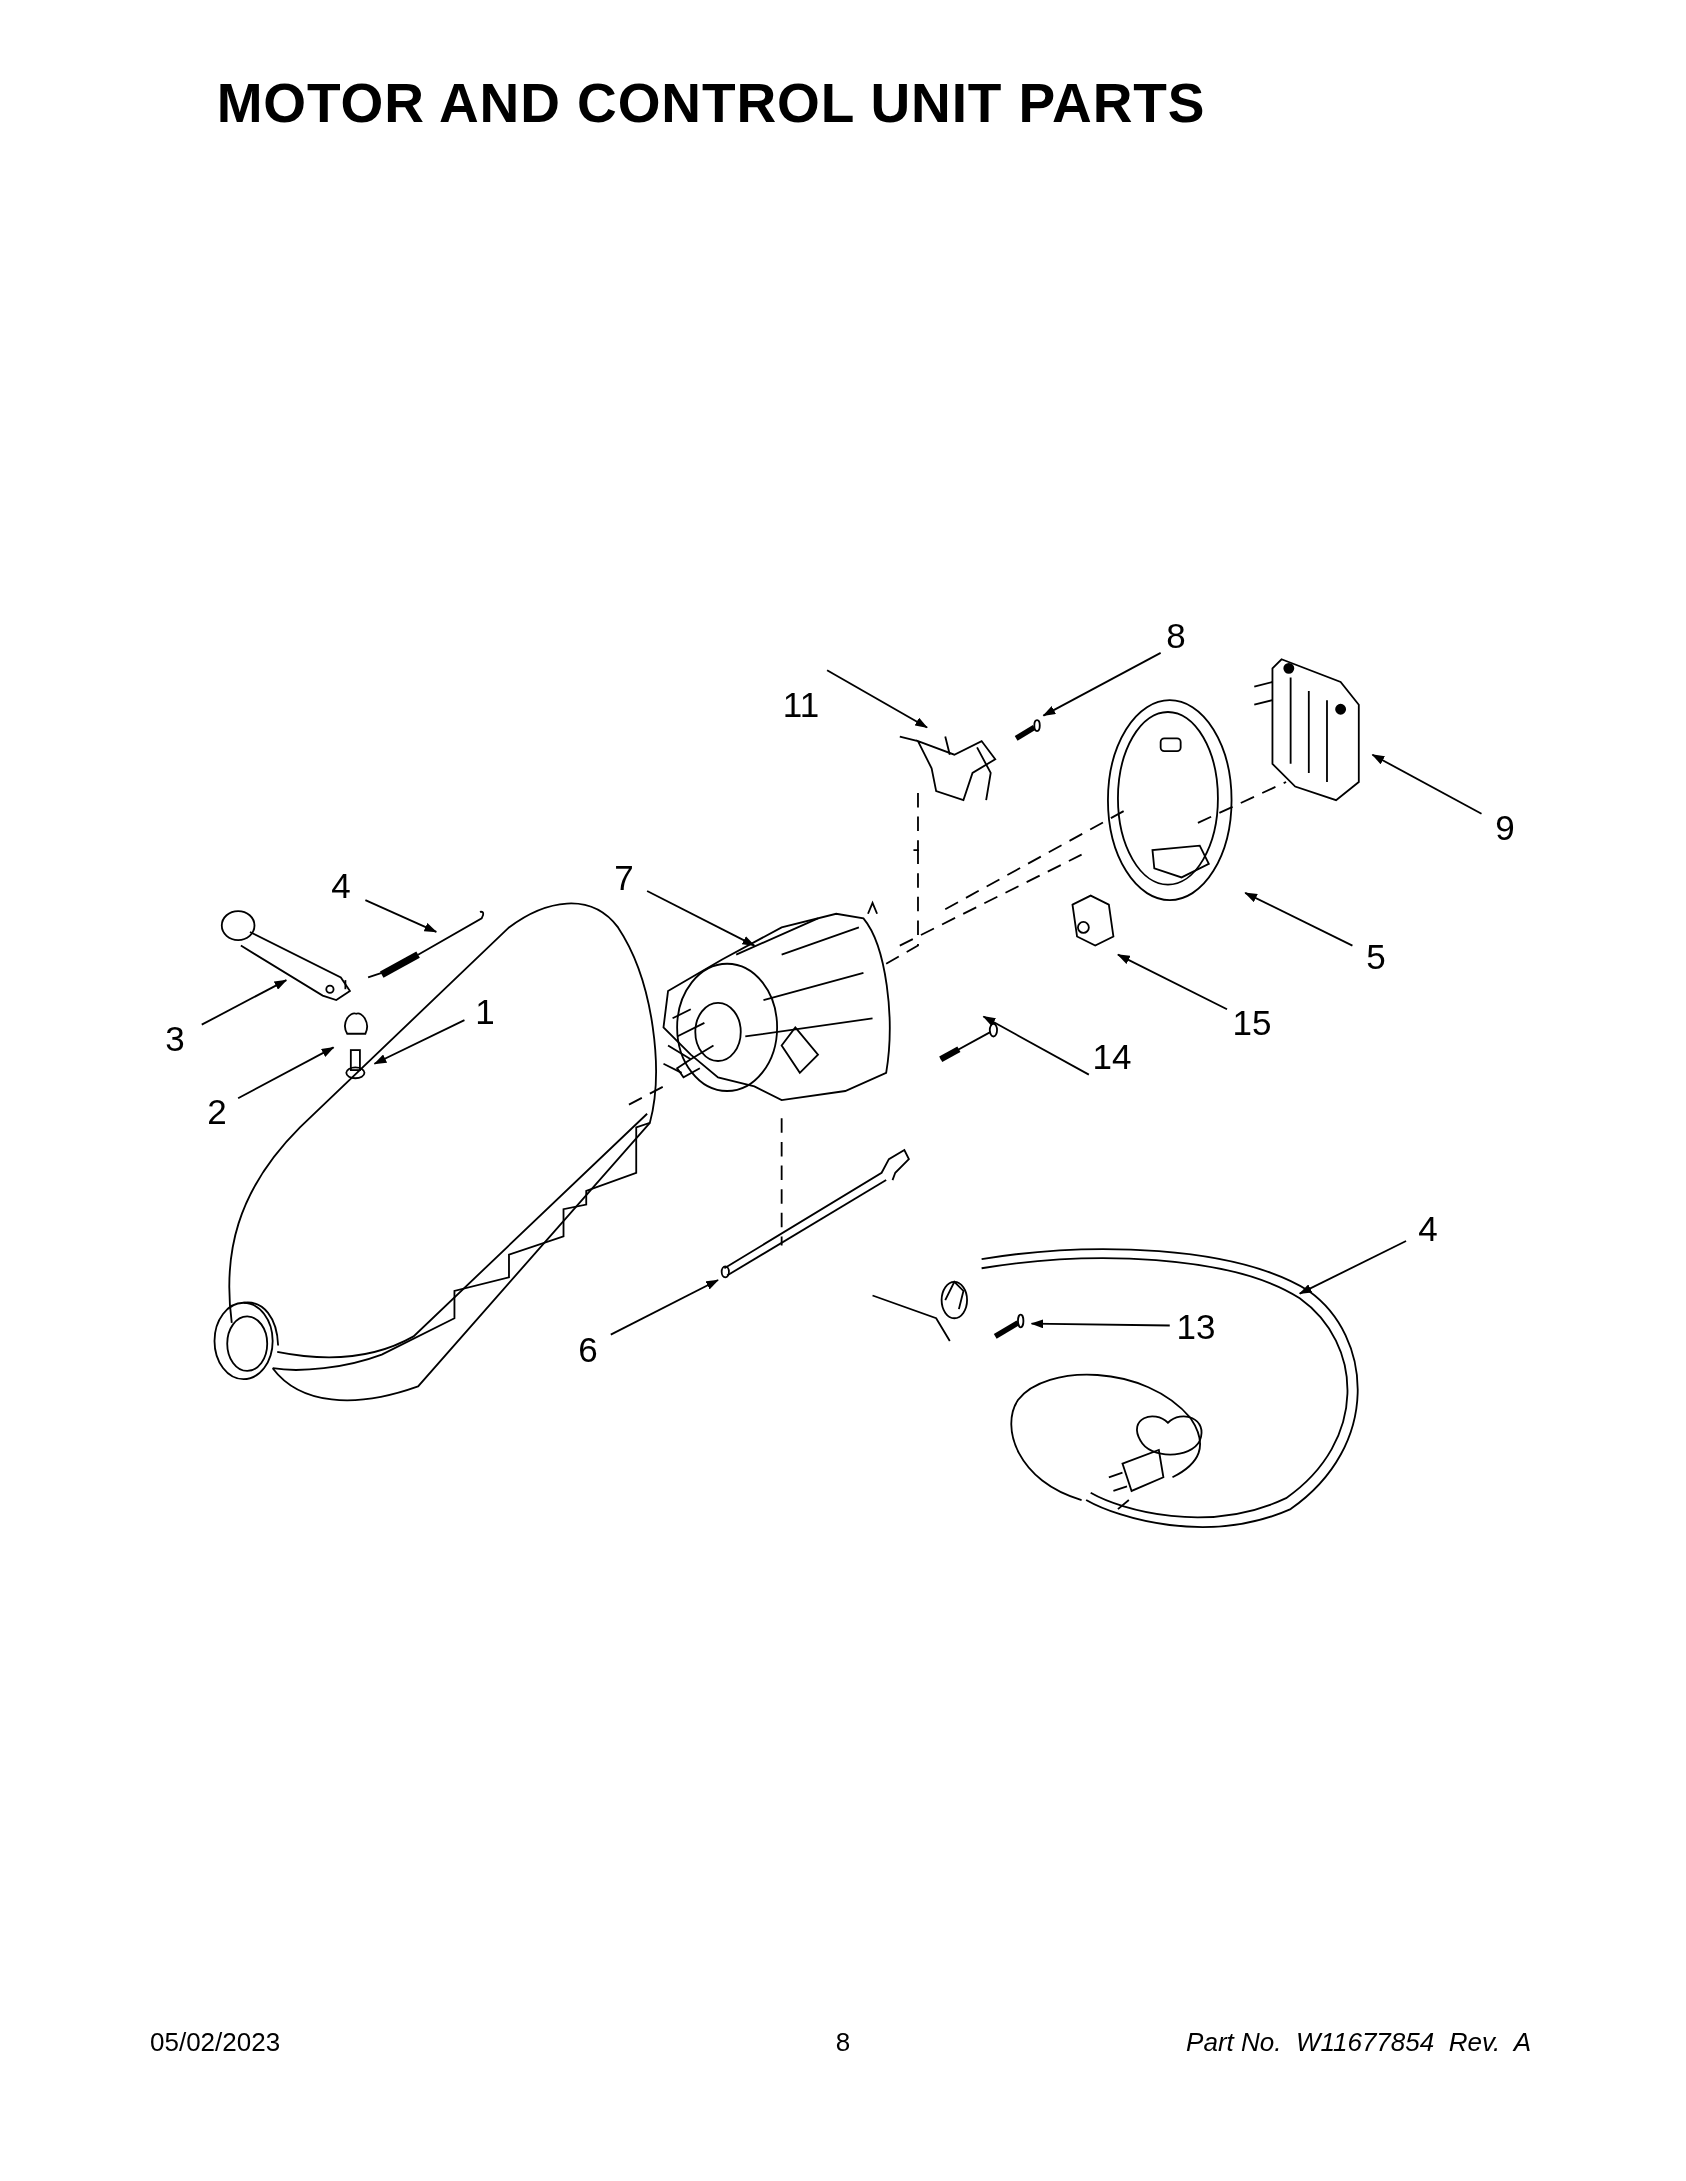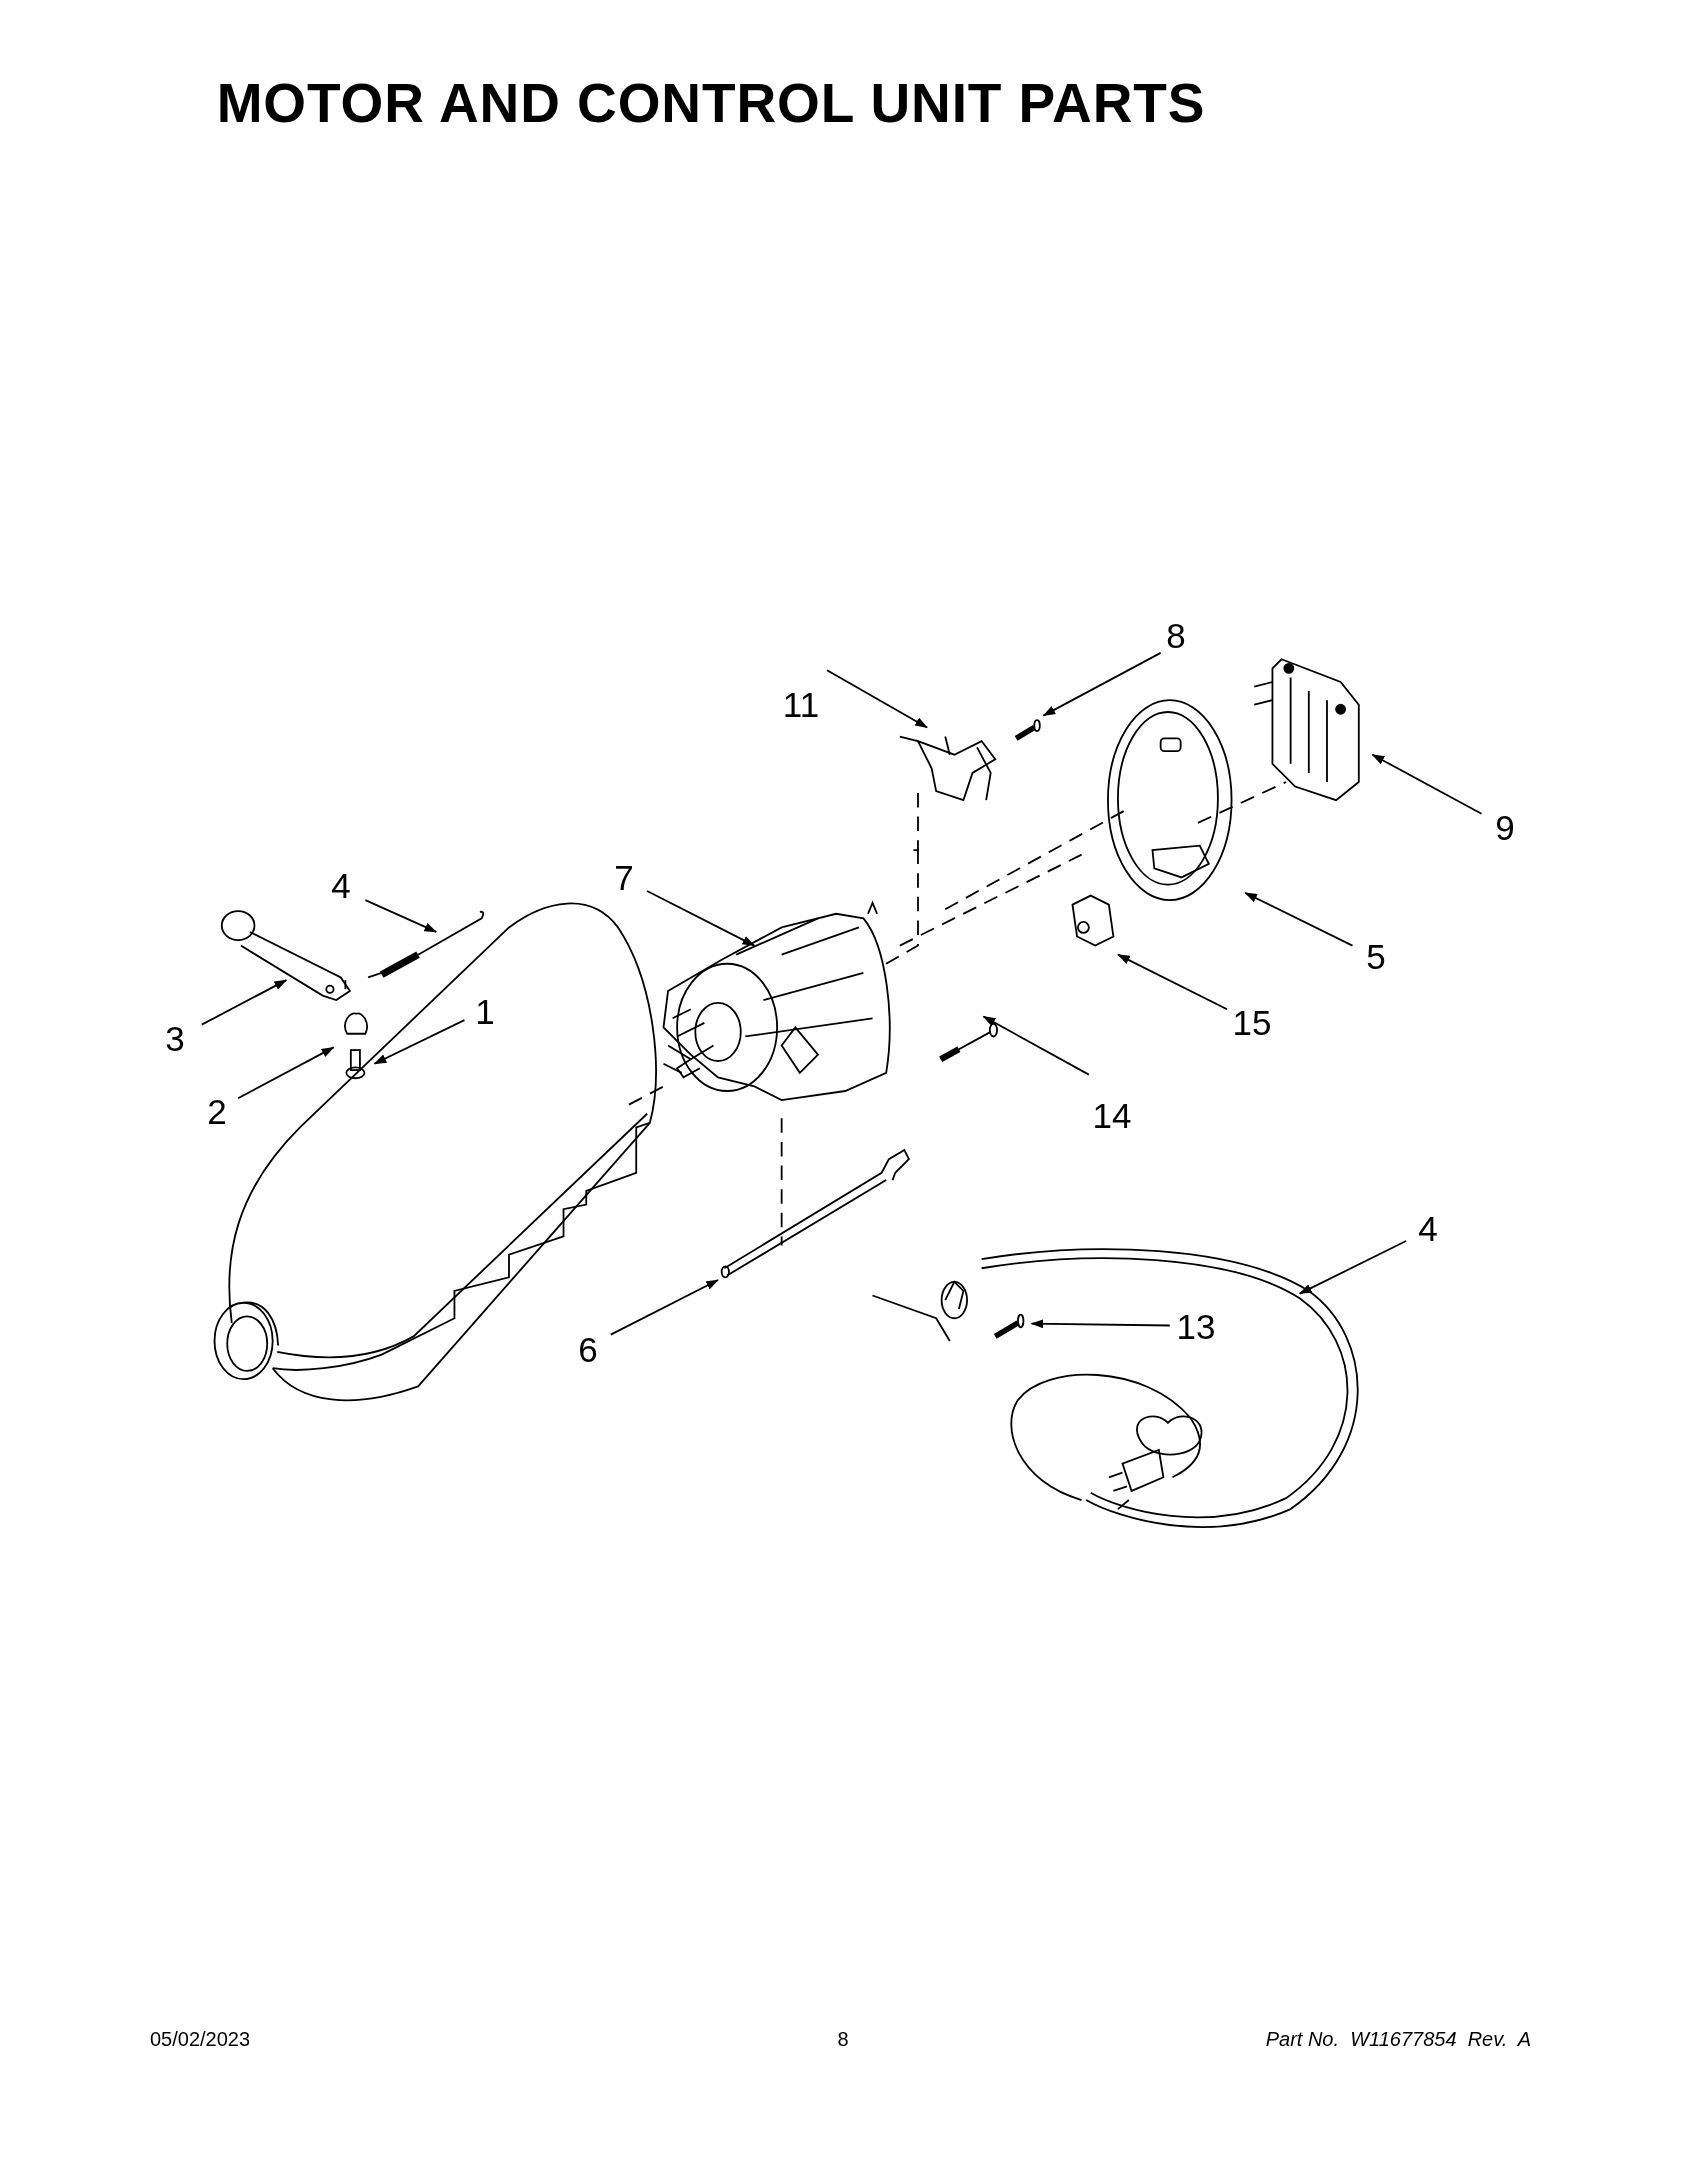--- a/index.html
+++ b/index.html
@@ -1,20 +1,20 @@
 <!DOCTYPE html>
 <html style="font-size:14.5px"><head>
 <meta charset="utf-8">
 <style>
   html, body { margin:0; padding:0; background:#ffffff; }
   body { width:1686px; height:2182px; position:relative; overflow:hidden; font-family:"Liberation Sans", sans-serif; color:#000; }
   .title { position:absolute; left:0; width:1422px; top:71px; text-align:center; font-weight:bold; font-size:55px; letter-spacing:0.9px; transform:scaleX(1.0); }
   svg.diagram { position:absolute; left:0; top:0; width:1686px; height:2182px; }
   .callout { position:absolute; font-size:35px; line-height:1; transform:translate(-50%,-50%); white-space:nowrap; }
-  .footer { position:absolute; top:2029px; font-size:20px; line-height:1; }
+  .footer { position:absolute; top:2029px; font-size:26px; line-height:1; }
   .f-date { left:150px; }
   .f-page { left:0; width:1686px; text-align:center; }
   .f-part { right:155px;font-style:italic; }
 </style>
 </head>
 <body>
 
 <div class="title">MOTOR AND CONTROL UNIT PARTS</div>
 
 <svg class="diagram" viewBox="0 0 1855 2400" xmlns="http://www.w3.org/2000/svg">
@@ -162,18 +162,18 @@
 <div class="callout" style="left:341px;top:885px;">4</div>
 <div class="callout" style="left:1376px;top:956px;">5</div>
 <div class="callout" style="left:588px;top:1349px;">6</div>
 <div class="callout" style="left:624px;top:877px;">7</div>
 <div class="callout" style="left:1176px;top:635px;">8</div>
 <div class="callout" style="left:1505px;top:827px;">9</div>
 <div class="callout" style="left:1252px;top:1022px;">15</div>
 <div class="callout" style="left:801px;top:656px;margin-top:48px;">11</div>
 <div class="callout" style="left:1428px;top:1228px;">4</div>
 <div class="callout" style="left:1196px;top:1326px;">13</div>
-<div class="callout" style="left:1112px;top:1115px;">14</div>
+<div class="callout" style="left:1112px;top:1056px;">14</div>
 
 <div class="footer f-date">05/02/2023</div>
 <div class="footer f-page">8</div>
 <div class="footer f-part" style="white-space:pre;">Part No.  W11677854  Rev.  A</div>
 
 
 </body></html>

